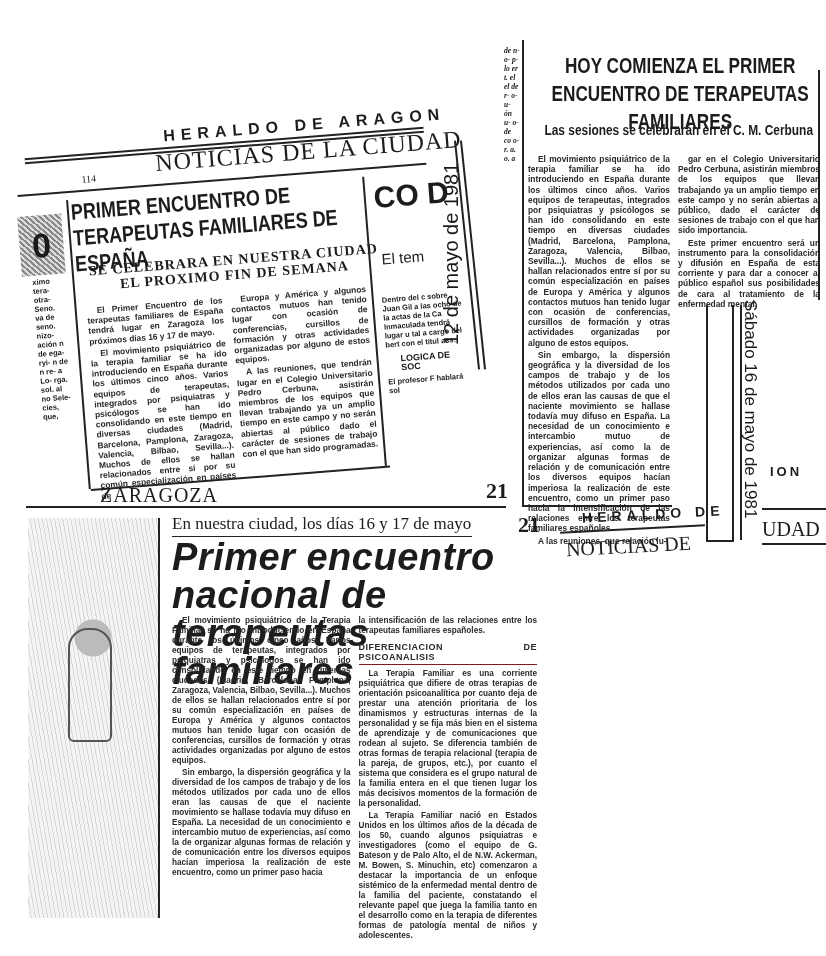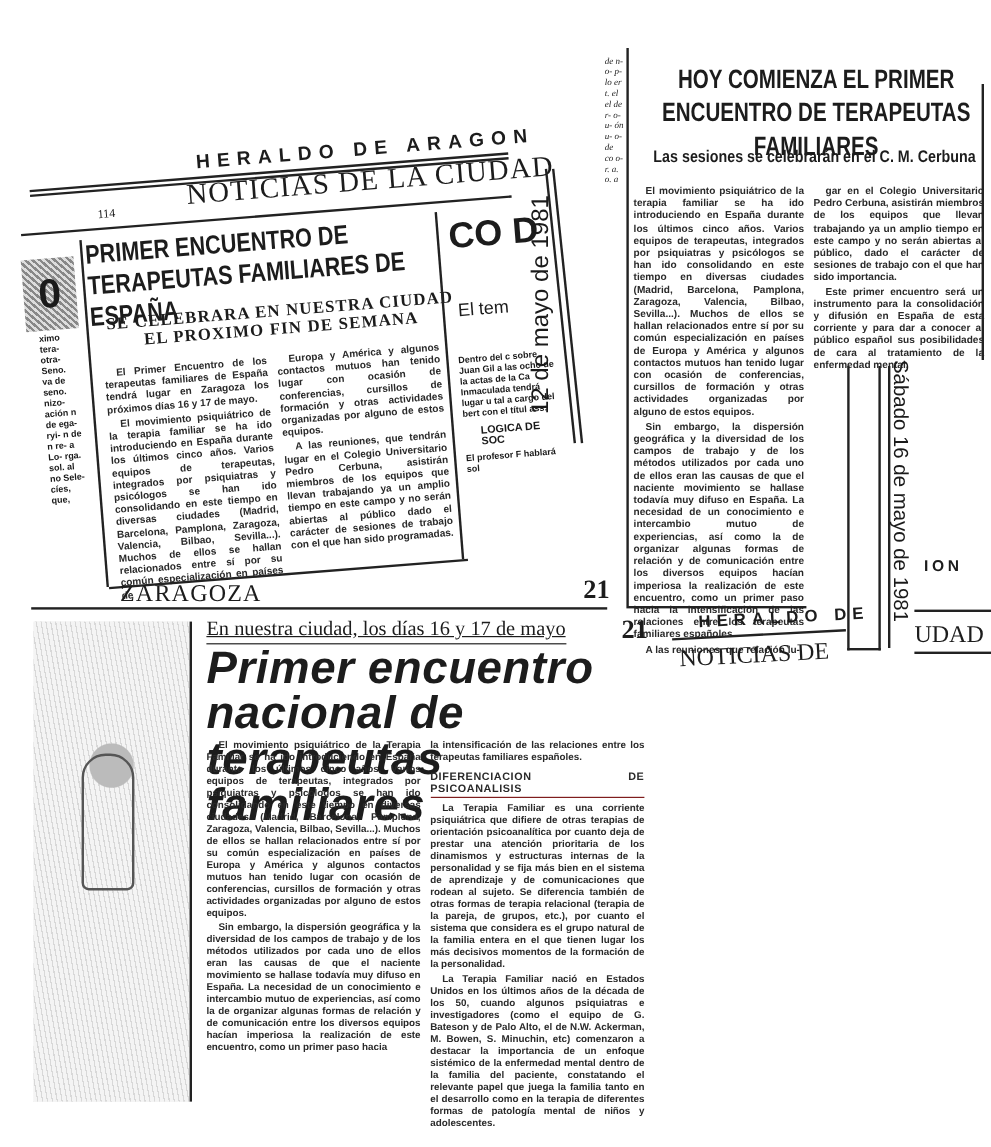--- a/index.html
+++ b/index.html
@@ -25,35 +25,35 @@
   #clipA .side { position:absolute; left:365px; top:225px; width:85px; font-size:7.5px; line-height:9px; font-weight:bold; font-family:"Liberation Sans", sans-serif; }
   #clipA .leftfrag { position:absolute; left:18px; top:180px; width:30px; font-size:7.5px; line-height:9px; font-weight:bold; font-family:"Liberation Sans", sans-serif; }
   #clipA .badge { position:absolute; left:8px; top:118px; width:44px; height:60px; background:repeating-linear-gradient(45deg,#888 0 2px,#ddd 2px 4px); display:flex; align-items:center; justify-content:center; font-size:34px; font-family:"Liberation Sans",sans-serif; font-weight:bold; }
   #dateA { position:absolute; left:440px; top:345px; transform:rotate(-90deg); transform-origin:0 0; font-family:"Liberation Sans", sans-serif; font-size:20px; white-space:nowrap; }
 
   
   #clipB { left:508px; top:40px; width:318px; height:500px; }
   #clipB .headline { position:absolute; left:22px; top:12px; width:300px; font-family:"Liberation Sans", sans-serif; font-size:22px; line-height:28px; text-align:center; font-weight:bold; transform:scaleX(0.78); transform-origin:0 0; width:385px; }
   #clipB .sub { position:absolute; left:22px; top:82px; width:300px; font-family:"Liberation Sans", sans-serif; font-size:14px; font-weight:bold; text-align:center; transform:scaleX(0.85); transform-origin:0 0; width:350px; }
   #clipB .body { position:absolute; left:20px; top:114px; width:292px; }
-  #clipB .margin { position:absolute; left:-4px; top:6px; width:16px; font-size:7.5px; line-height:9px; font-style:italic; font-weight:normal; }
+  #clipB .margin { position:absolute; left:-4px; top:6px; width:16px; font-size:7.5px; line-height:9px; font-style:italic; font-weight:bold; }
   #clipB .pg21 { position:absolute; left:10px; top:472px; font-size:22px; font-weight:bold; }
 
   
   #clipC .vdate { position:absolute; left:760px; top:300px; transform:rotate(90deg); transform-origin:0 0; font-family:"Liberation Sans", sans-serif; font-size:17px; white-space:nowrap; }
   #clipC .her { position:absolute; left:582px; top:506px; font-family:"Liberation Sans", sans-serif; font-size:14px; letter-spacing:5px; font-weight:bold; transform:rotate(-3deg); }
   #clipC .not { position:absolute; left:566px; top:535px; font-size:20px; transform:rotate(-3deg); }
   #clipC .ion { position:absolute; left:770px; top:464px; font-family:"Liberation Sans", sans-serif; font-size:13px; letter-spacing:3px; font-weight:bold; }
   #clipC .udad { position:absolute; left:762px; top:518px; font-size:20px; }
 
   
   #clipD { left:0; top:476px; width:560px; height:456px;padding-left:19px; }
   #clipD .zgz { position:absolute; left:100px; top:8px; font-size:20px; letter-spacing:1px; }
   #clipD .pg { position:absolute; left:486px; top:2px; font-size:22px; font-weight:bold; }
-  #clipD .kicker { position:absolute; left:172px; top:38px; font-size:17px;text-decoration:underline; }
+  #clipD .kicker { position:absolute; left:172px; top:38px; font-size:17px; }
   #clipD .headline { position:absolute; left:172px; top:62px; width:380px; font-family:"Liberation Sans", sans-serif; font-size:38px; line-height:38px; font-weight:bold; letter-spacing:0.5px;font-style:italic; }
   #clipD .body { position:absolute; left:172px; top:140px; width:365px; }
   #clipD .body .col { font-size:8.2px; line-height:10px; }
   #clipD .subhead { font-size:9px; font-weight:bold; letter-spacing:0.5px; margin:6px 0 4px 0; border-bottom:1px solid #7f1d1d; padding-bottom:2px; }
   #clipD .photo { position:absolute; left:28px; top:42px; width:130px; height:400px; background:
       radial-gradient(circle at 50% 30%, #bbb 0 18px, transparent 19px),
       repeating-linear-gradient(80deg,#f4f4f4 0 3px,#d8d8d8 3px 4px),
       #eee; border-right:2px solid #222; }
   #clipD .photo .fig { position:absolute; left:40px; top:110px; width:40px; height:110px; border:2px solid #555; border-radius:20px 20px 6px 6px; }
 </style>

